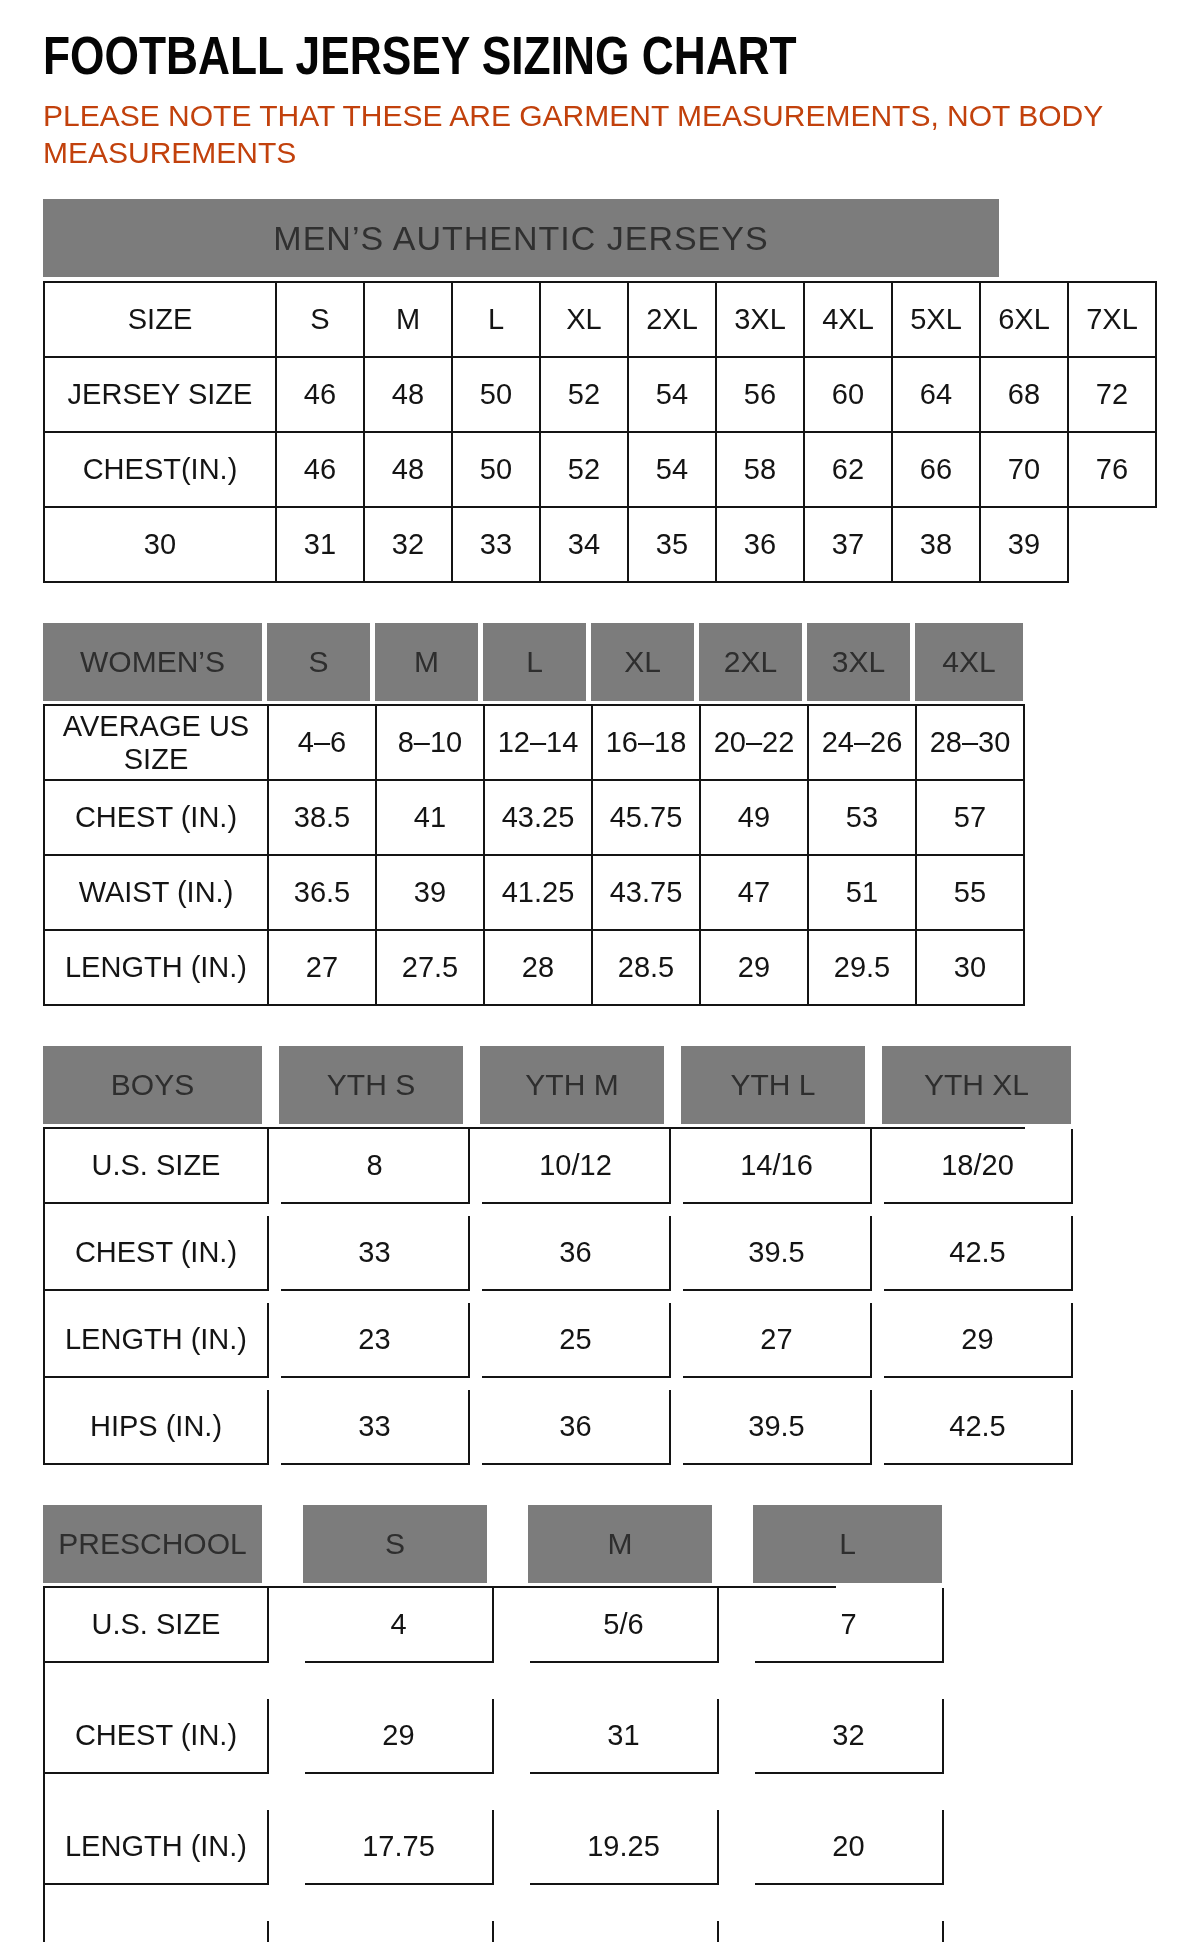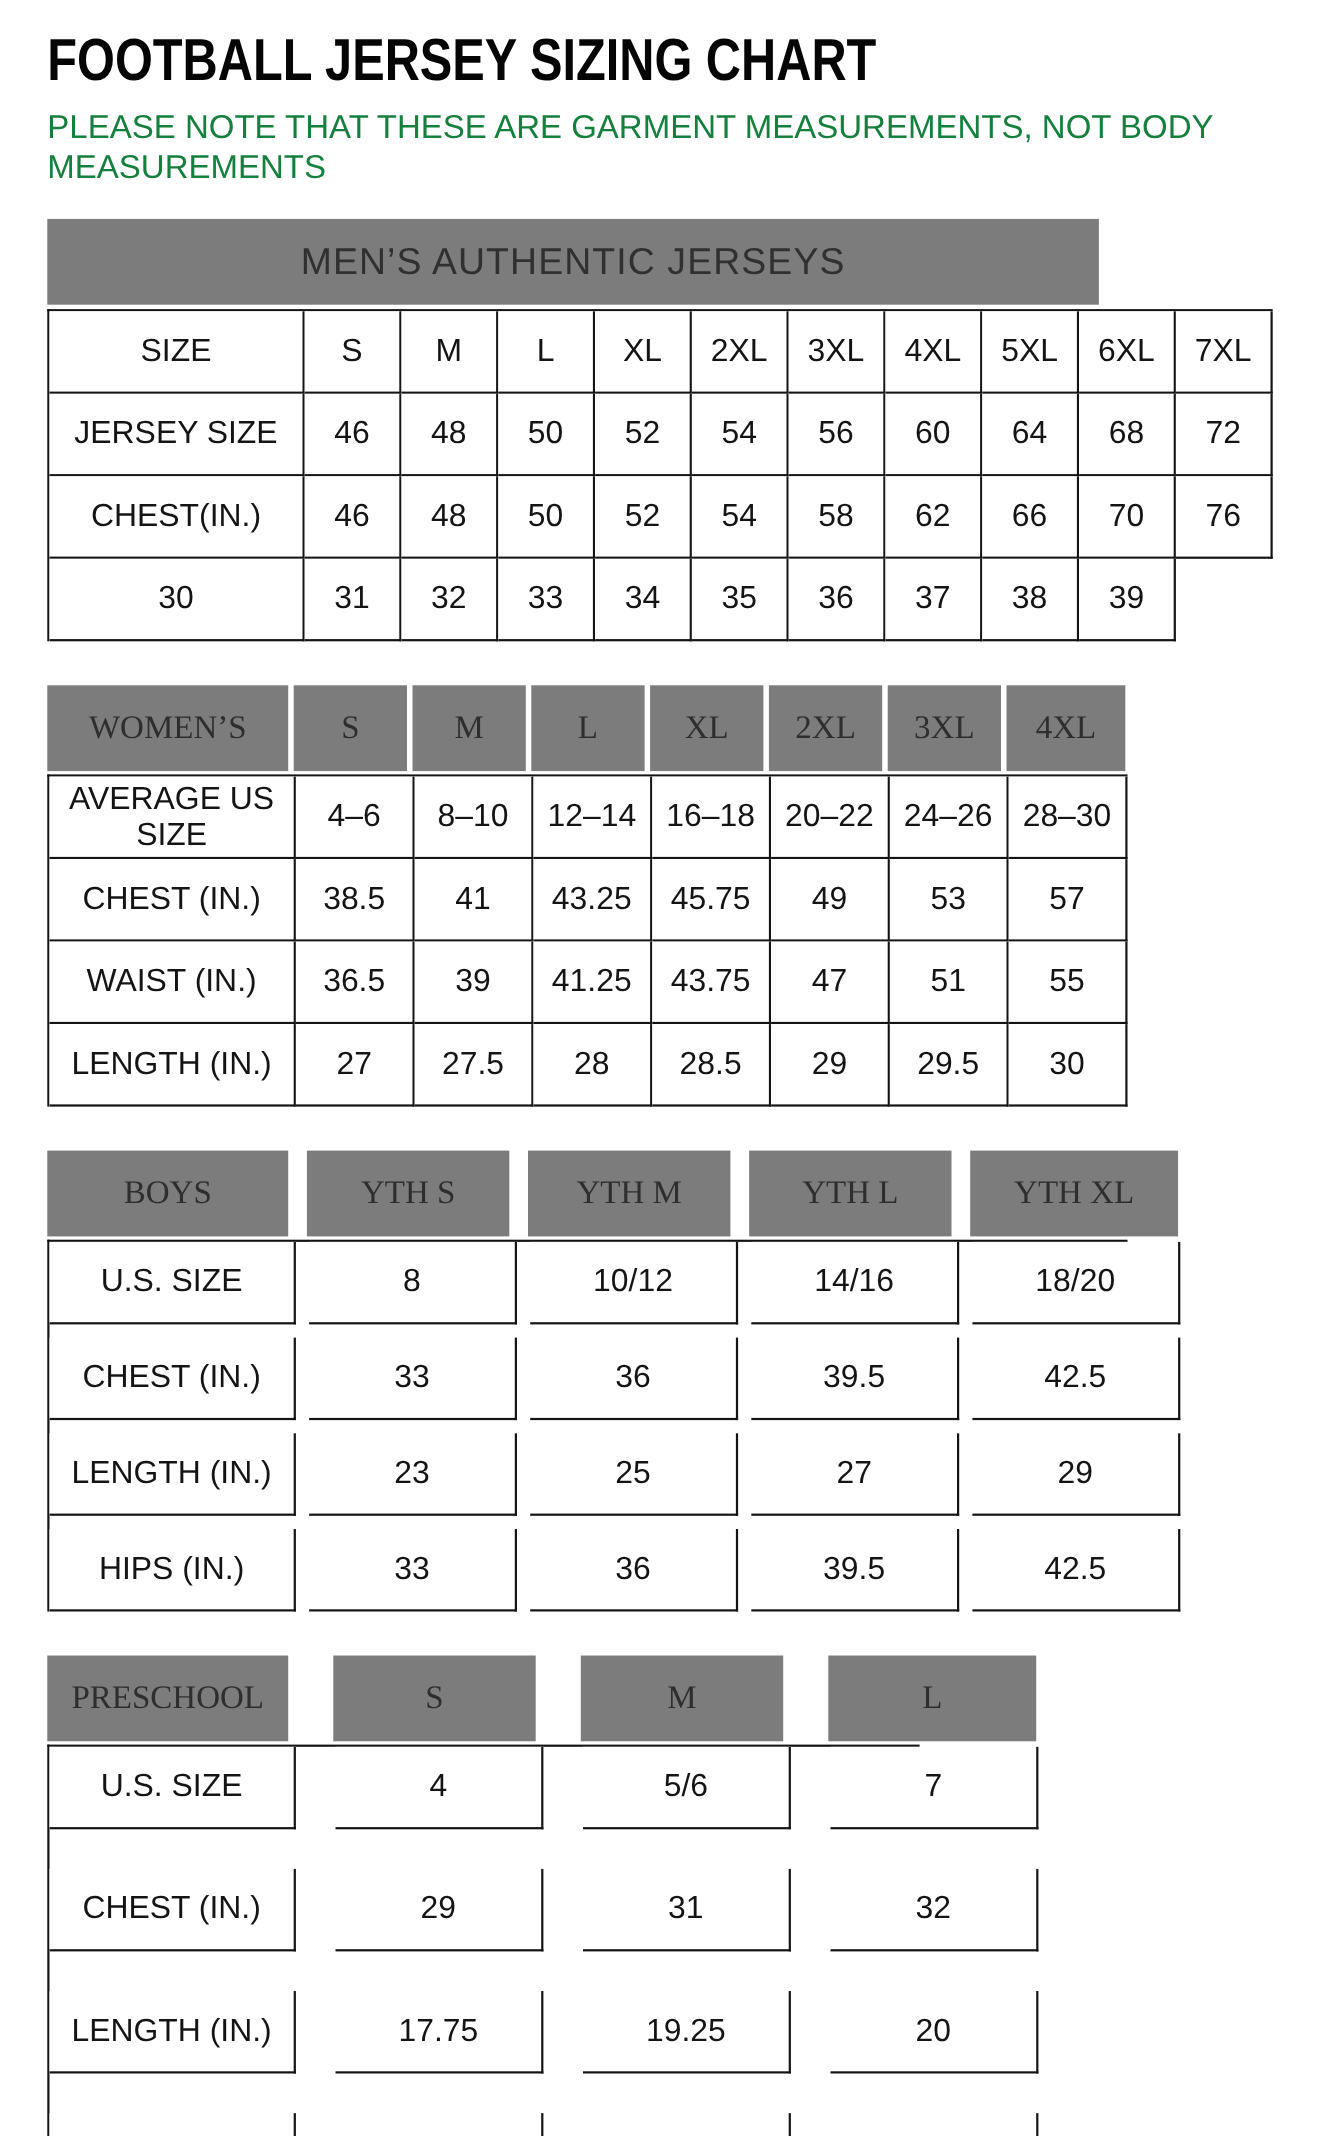--- a/index.html
+++ b/index.html
@@ -11,21 +11,21 @@
   }
   .page { padding:24px 40px 24px 43px; box-sizing:border-box; }
 
   .main-title {
     font-size:54px; font-weight:bold; margin:0 0 12px 0;
     white-space:nowrap; letter-spacing:0;
     transform:scaleX(0.82); transform-origin:left center;
     color:#050505;
   }
   .red-note {
-    color:#15803d; font-size:30px; line-height:1.22;
+    color:#c2410c; font-size:30px; line-height:1.22;
     max-width:1070px; margin:0 0 28px 0; font-weight:400;
   }
   .red-footer {
     color:#d01f28; font-size:29px; margin-top:14px; white-space:nowrap;
   }
 
   .tbl { margin-bottom:40px; }
   .grid { display:grid; }
 
   .men-cols    { grid-template-columns:232px repeat(10, 88px); width:1112px; }
@@ -33,21 +33,21 @@
   .boys-cols   { grid-template-columns:224px repeat(4, 189px); width:980px;gap:12px; }
   .pre-cols    { grid-template-columns:224px repeat(3, 189px); width:791px;gap:36px; }
 
   .tbar {
     background:#7c7c7c; color:#303030;
     height:78px; display:flex; align-items:center; justify-content:center;
     font-size:34px; letter-spacing:1px; margin-bottom:4px;
     width:956px; box-sizing:border-box;
   }
 
-  .hdr { margin-bottom:3px;font-family:Liberation Serif, serif; }
+  .hdr { margin-bottom:3px; }
   .hcell {
     background:#7c7c7c; color:#2e2e2e;
     min-height:78px; display:flex; align-items:center; justify-content:center;
     font-size:30px; box-sizing:border-box; margin-right:5px;
     text-align:center; padding:2px 4px;
   }
   .hdr .hcell:last-child { margin-right:0; }
 
   .tbody { border-top:2px solid #141414; border-left:2px solid #141414; }
   .cell {

